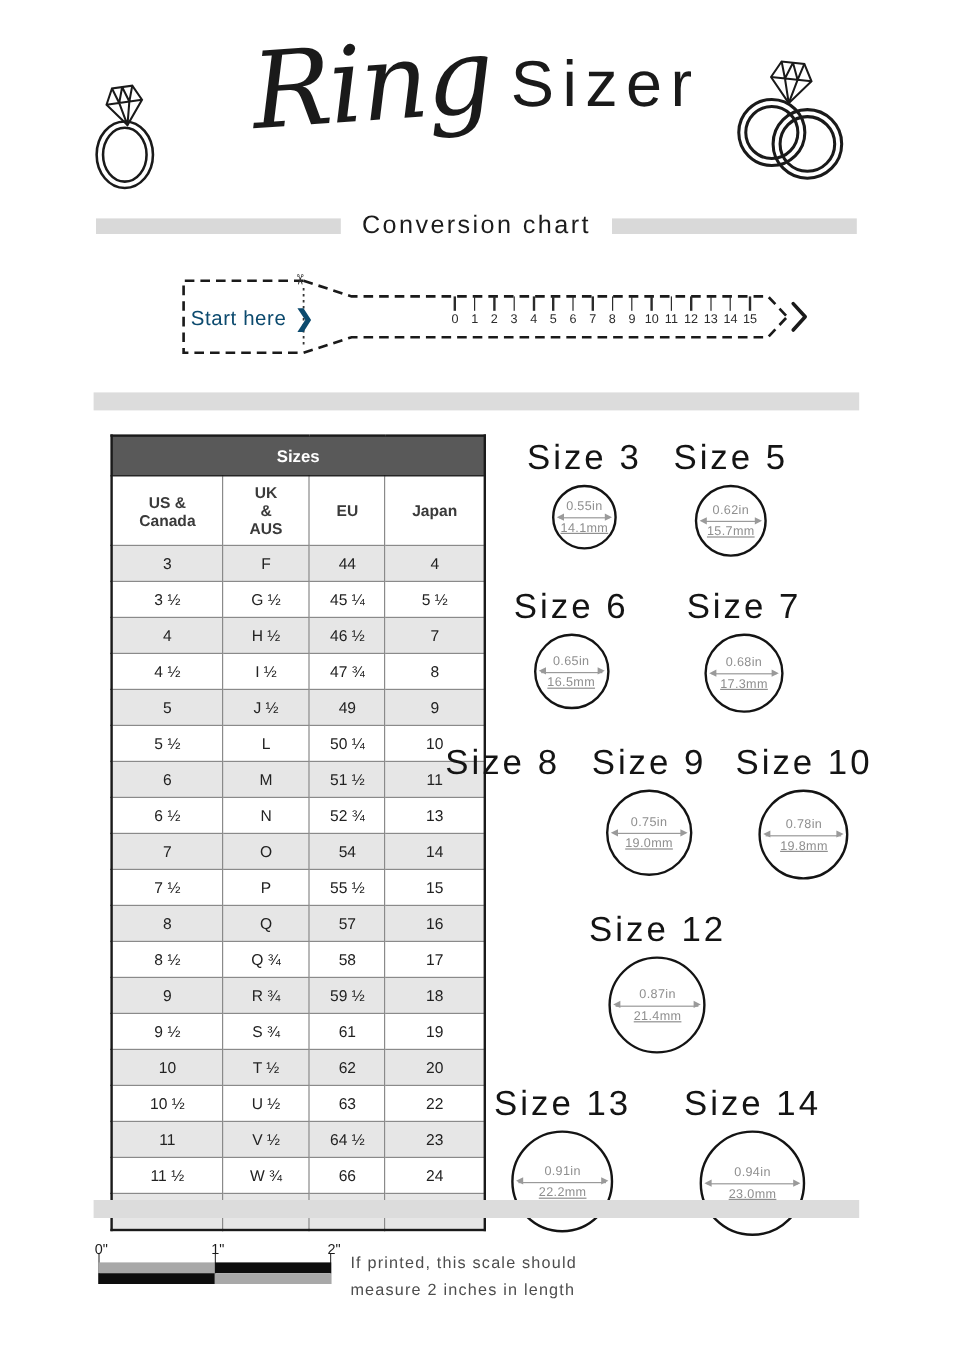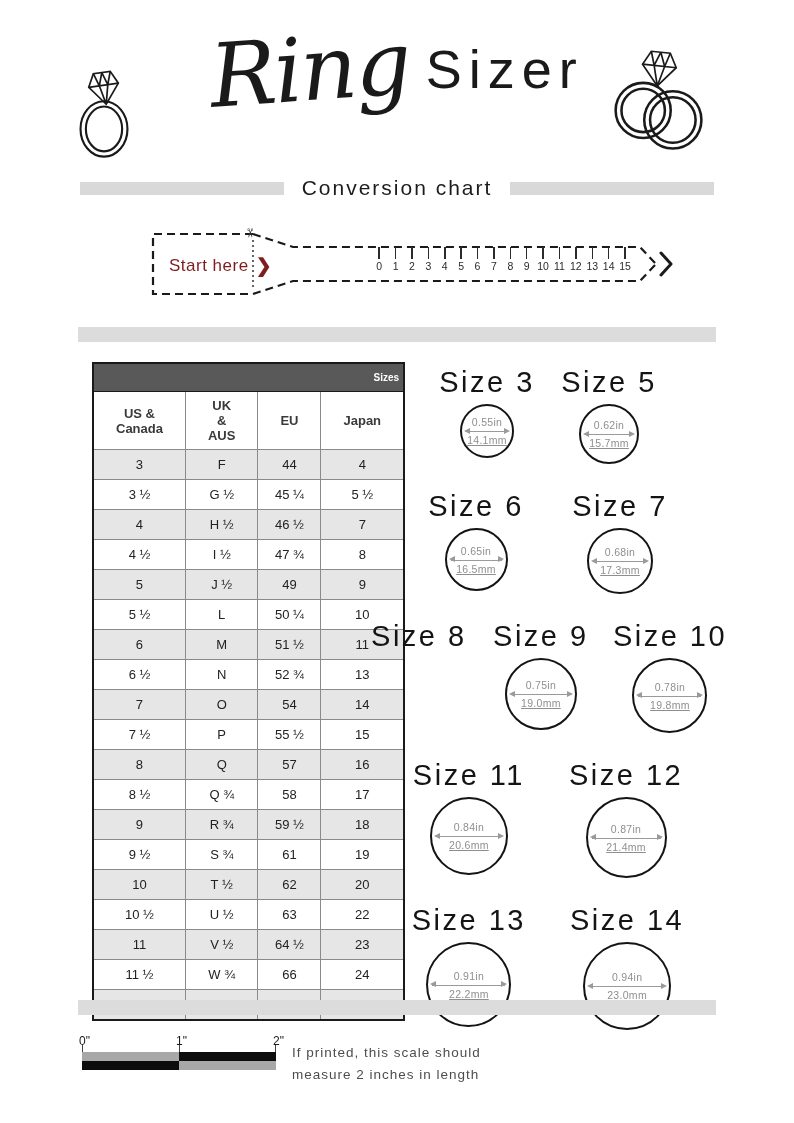--- a/index.html
+++ b/index.html
@@ -15,39 +15,39 @@
   .icon-ring-left{position:absolute;top:68px;left:72px;}
   .icon-rings-right{position:absolute;top:50px;right:82px;}
 
   .subtitle-row{position:absolute;top:176px;left:80px;right:80px;display:flex;align-items:center;}
   .subtitle-bar{flex:1;height:13px;background:#d9d9d9;}
   .subtitle-text{margin:0 18px;font-size:21px;letter-spacing:2px;color:#1c1c1c;}
 
   
   .sizer{position:absolute;top:228px;left:150px;width:526px;height:72px;}
   .sizer svg{position:absolute;top:0;left:0;}
-  .start-label{position:absolute;top:25px;left:19px;font-size:17px;letter-spacing:.5px;color:#7f1d1d;}
+  .start-label{position:absolute;top:25px;left:9px;font-size:17px;letter-spacing:.5px;color:#0c4a6e;}
   .start-chevron{font-size:19px;font-weight:bold;margin-left:7px;position:relative;top:1px;}
   .scissors{position:absolute;top:-2px;left:95px;font-size:12px;color:#333;
             display:inline-block;transform:rotate(90deg);font-family:"DejaVu Sans",sans-serif;}
   .ruler{position:absolute;top:19px;left:221px;display:flex;}
   .tick-col{width:16.4px;display:flex;flex-direction:column;align-items:center;}
   .tick{width:1.5px;height:12px;background:#2b2b2b;}
   .tick-num{font-size:10.5px;color:#2b2b2b;margin-top:1px;}
 
   
   .full-bar{position:absolute;left:78px;right:78px;height:15px;background:#dcdcdc;}
   .bar-top{top:327px;} .bar-bottom{top:1000px;}
 
   
   .size-table{position:absolute;top:362px;left:92px;width:253px;border-collapse:collapse;
               border:2px solid #1a1a1a;}
   .size-table th,.size-table td{border:1px solid #8a8a8a;text-align:center;}
-  .size-table .t-title{background:#595959;color:#ffffff;font-size:10px;font-weight:bold;
-                       padding:8px 4px;border:1px solid #1a1a1a;text-align:right;}
+  .size-table .t-title{background:#595959;color:#ffffff;font-size:14px;font-weight:bold;
+                       padding:8px 4px;border:1px solid #1a1a1a;}
   .size-table .t-col{background:#ffffff;color:#3a3a3a;font-size:13px;font-weight:bold;
                      padding:6px 22px;height:32px;}
   .size-table td{font-size:13px;color:#222;padding:7px 3px;background:#ffffff;}
   .size-table tr.alt td{background:#e6e6e6;}
 
   
   .rings{position:absolute;top:366px;left:358px;width:380px;}
   .ring-row{display:flex;justify-content:center;align-items:flex-start;margin-bottom:26px;}
   .ring-row.three{gap:22px;} .ring-row.two{gap:44px;}
   .ring-item{display:flex;flex-direction:column;align-items:center;min-width:100px;}
@@ -379,28 +379,20 @@
         <div class="ring-title">Size 10</div>
         <div class="ring-circle" style="width:75px;height:75px">
           <span class="dia-line"></span>
           <span class="dia-in">0.78in</span>
           <span class="dia-mm">19.8mm</span>
         </div>
       </div>
     </div>
     <div class="ring-row two">
       <div class="ring-item">
-        <div class="ring-title">Size 11</div>
-        <div class="ring-circle" style="width:78px;height:78px">
-          <span class="dia-line"></span>
-          <span class="dia-in">0.84in</span>
-          <span class="dia-mm">20.6mm</span>
-        </div>
-      </div>
-      <div class="ring-item">
         <div class="ring-title">Size 12</div>
         <div class="ring-circle" style="width:81px;height:81px">
           <span class="dia-line"></span>
           <span class="dia-in">0.87in</span>
           <span class="dia-mm">21.4mm</span>
         </div>
       </div>
     </div>
     <div class="ring-row two">
       <div class="ring-item">

